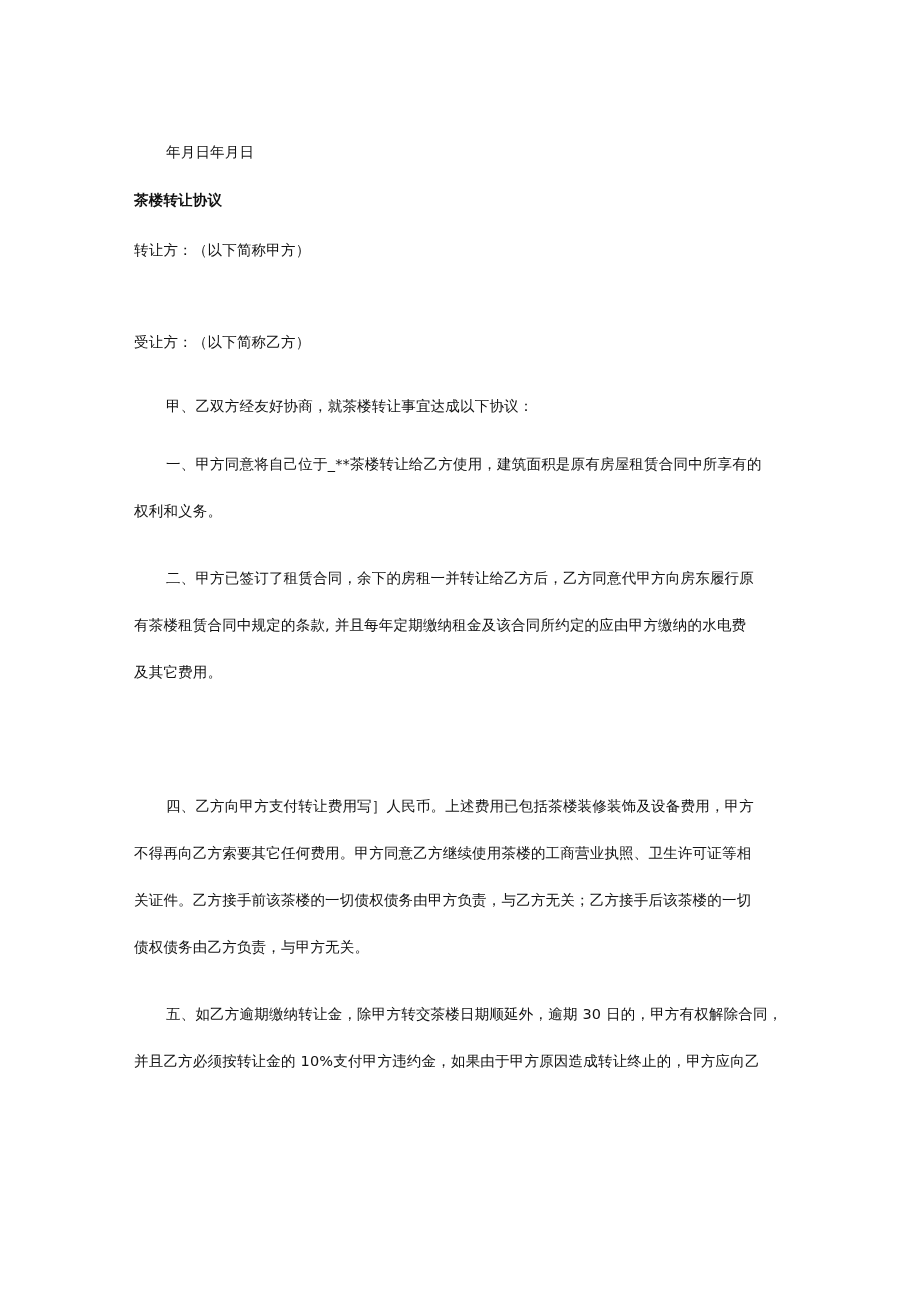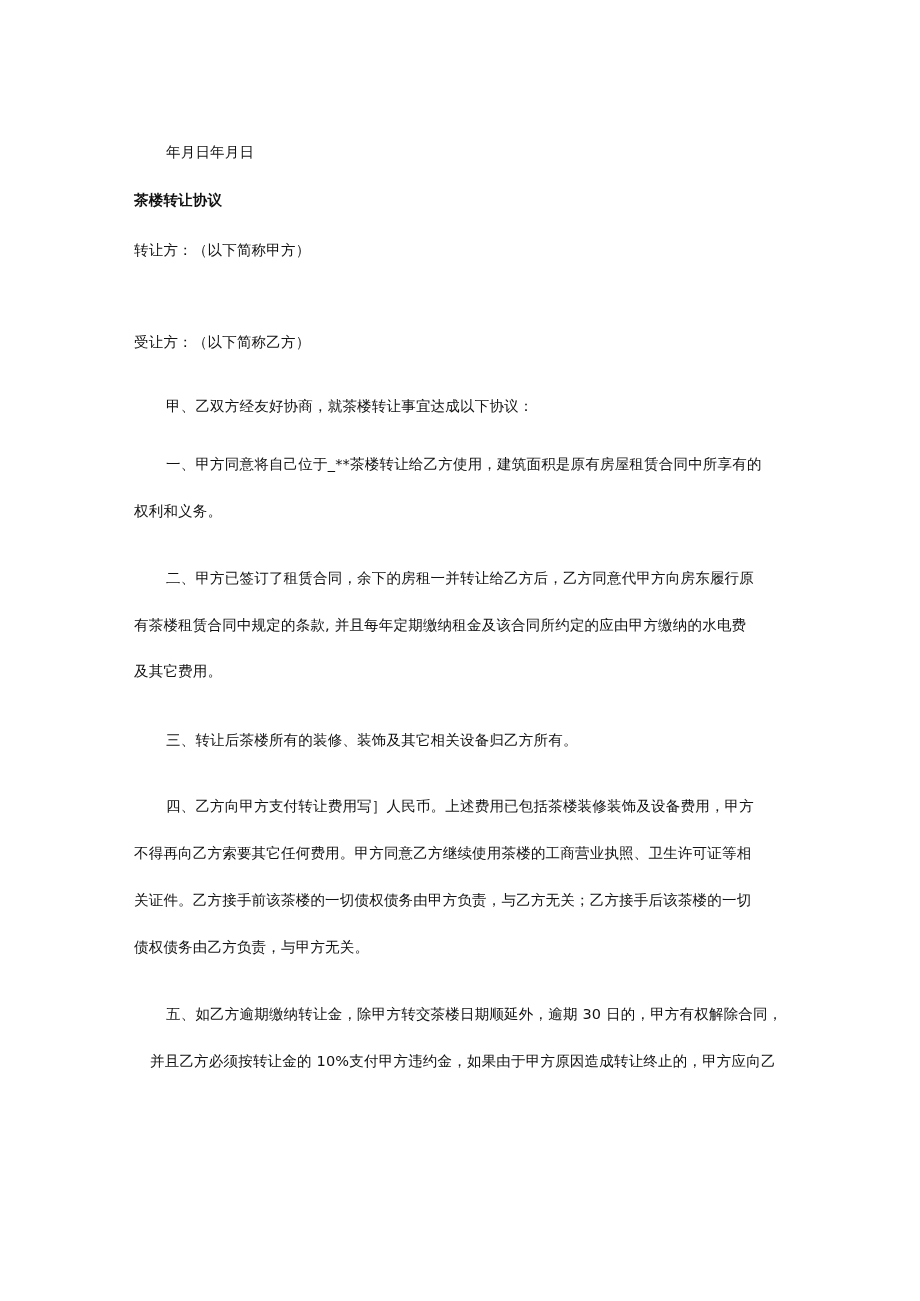--- a/index.html
+++ b/index.html
@@ -45,24 +45,23 @@
   <div class="line bold" style="top:190px;">茶楼转让协议</div>
   <div class="line" style="top:240px;">转让方：（以下简称甲方）</div>
   <div class="line" style="top:332px;">受让方：（以下简称乙方）</div>
   <div class="line indent" style="top:388px;margin-top:8px;">甲、乙双方经友好协商，就茶楼转让事宜达成以下协议：</div>
 
   <div class="line indent" style="top:454px;">一、甲方同意将自己位于_**茶楼转让给乙方使用，建筑面积是原有房屋租赁合同中所享有的</div>
   <div class="line" style="top:501px;">权利和义务。</div>
 
   <div class="line" style="top:615px;">有茶楼租赁合同中规定的条款, 并且每年定期缴纳租金及该合同所约定的应由甲方缴纳的水电费</div>
   <div class="line indent" style="top:568px;">二、甲方已签订了租赁合同，余下的房租一并转让给乙方后，乙方同意代甲方向房东履行原</div>
-  <div class="line" style="top:662px;font-family:Liberation Mono, monospace;">及其它费用。</div>
+  <div class="line" style="top:662px;">及其它费用。</div>
 
-  <div class="line indent" style="top:730px;">三、转让后茶楼所有的装修、装饰及其它相关设备归乙方所有。</div>
 
   <div class="line indent" style="top:796px;">四、乙方向甲方支付转让费用写］人民币。上述费用已包括茶楼装修装饰及设备费用，甲方</div>
   <div class="line" style="top:890px;">关证件。乙方接手前该茶楼的一切债权债务由甲方负责，与乙方无关；乙方接手后该茶楼的一切</div>
   <div class="line" style="top:843px;">不得再向乙方索要其它任何费用。甲方同意乙方继续使用茶楼的工商营业执照、卫生许可证等相</div>
   <div class="line" style="top:937px;">债权债务由乙方负责，与甲方无关。</div>
 
   <div class="line indent" style="top:1004px;">五、如乙方逾期缴纳转让金，除甲方转交茶楼日期顺延外，逾期 30 日的，甲方有权解除合同，</div>
-  <div class="line" style="top:1051px;margin-left:16px;">并且乙方必须按转让金的 10%支付甲方违约金，如果由于甲方原因造成转让终止的，甲方应向乙</div>
+  <div class="line" style="top:1051px;">并且乙方必须按转让金的 10%支付甲方违约金，如果由于甲方原因造成转让终止的，甲方应向乙</div>
 </div>
 
 </body></html>

